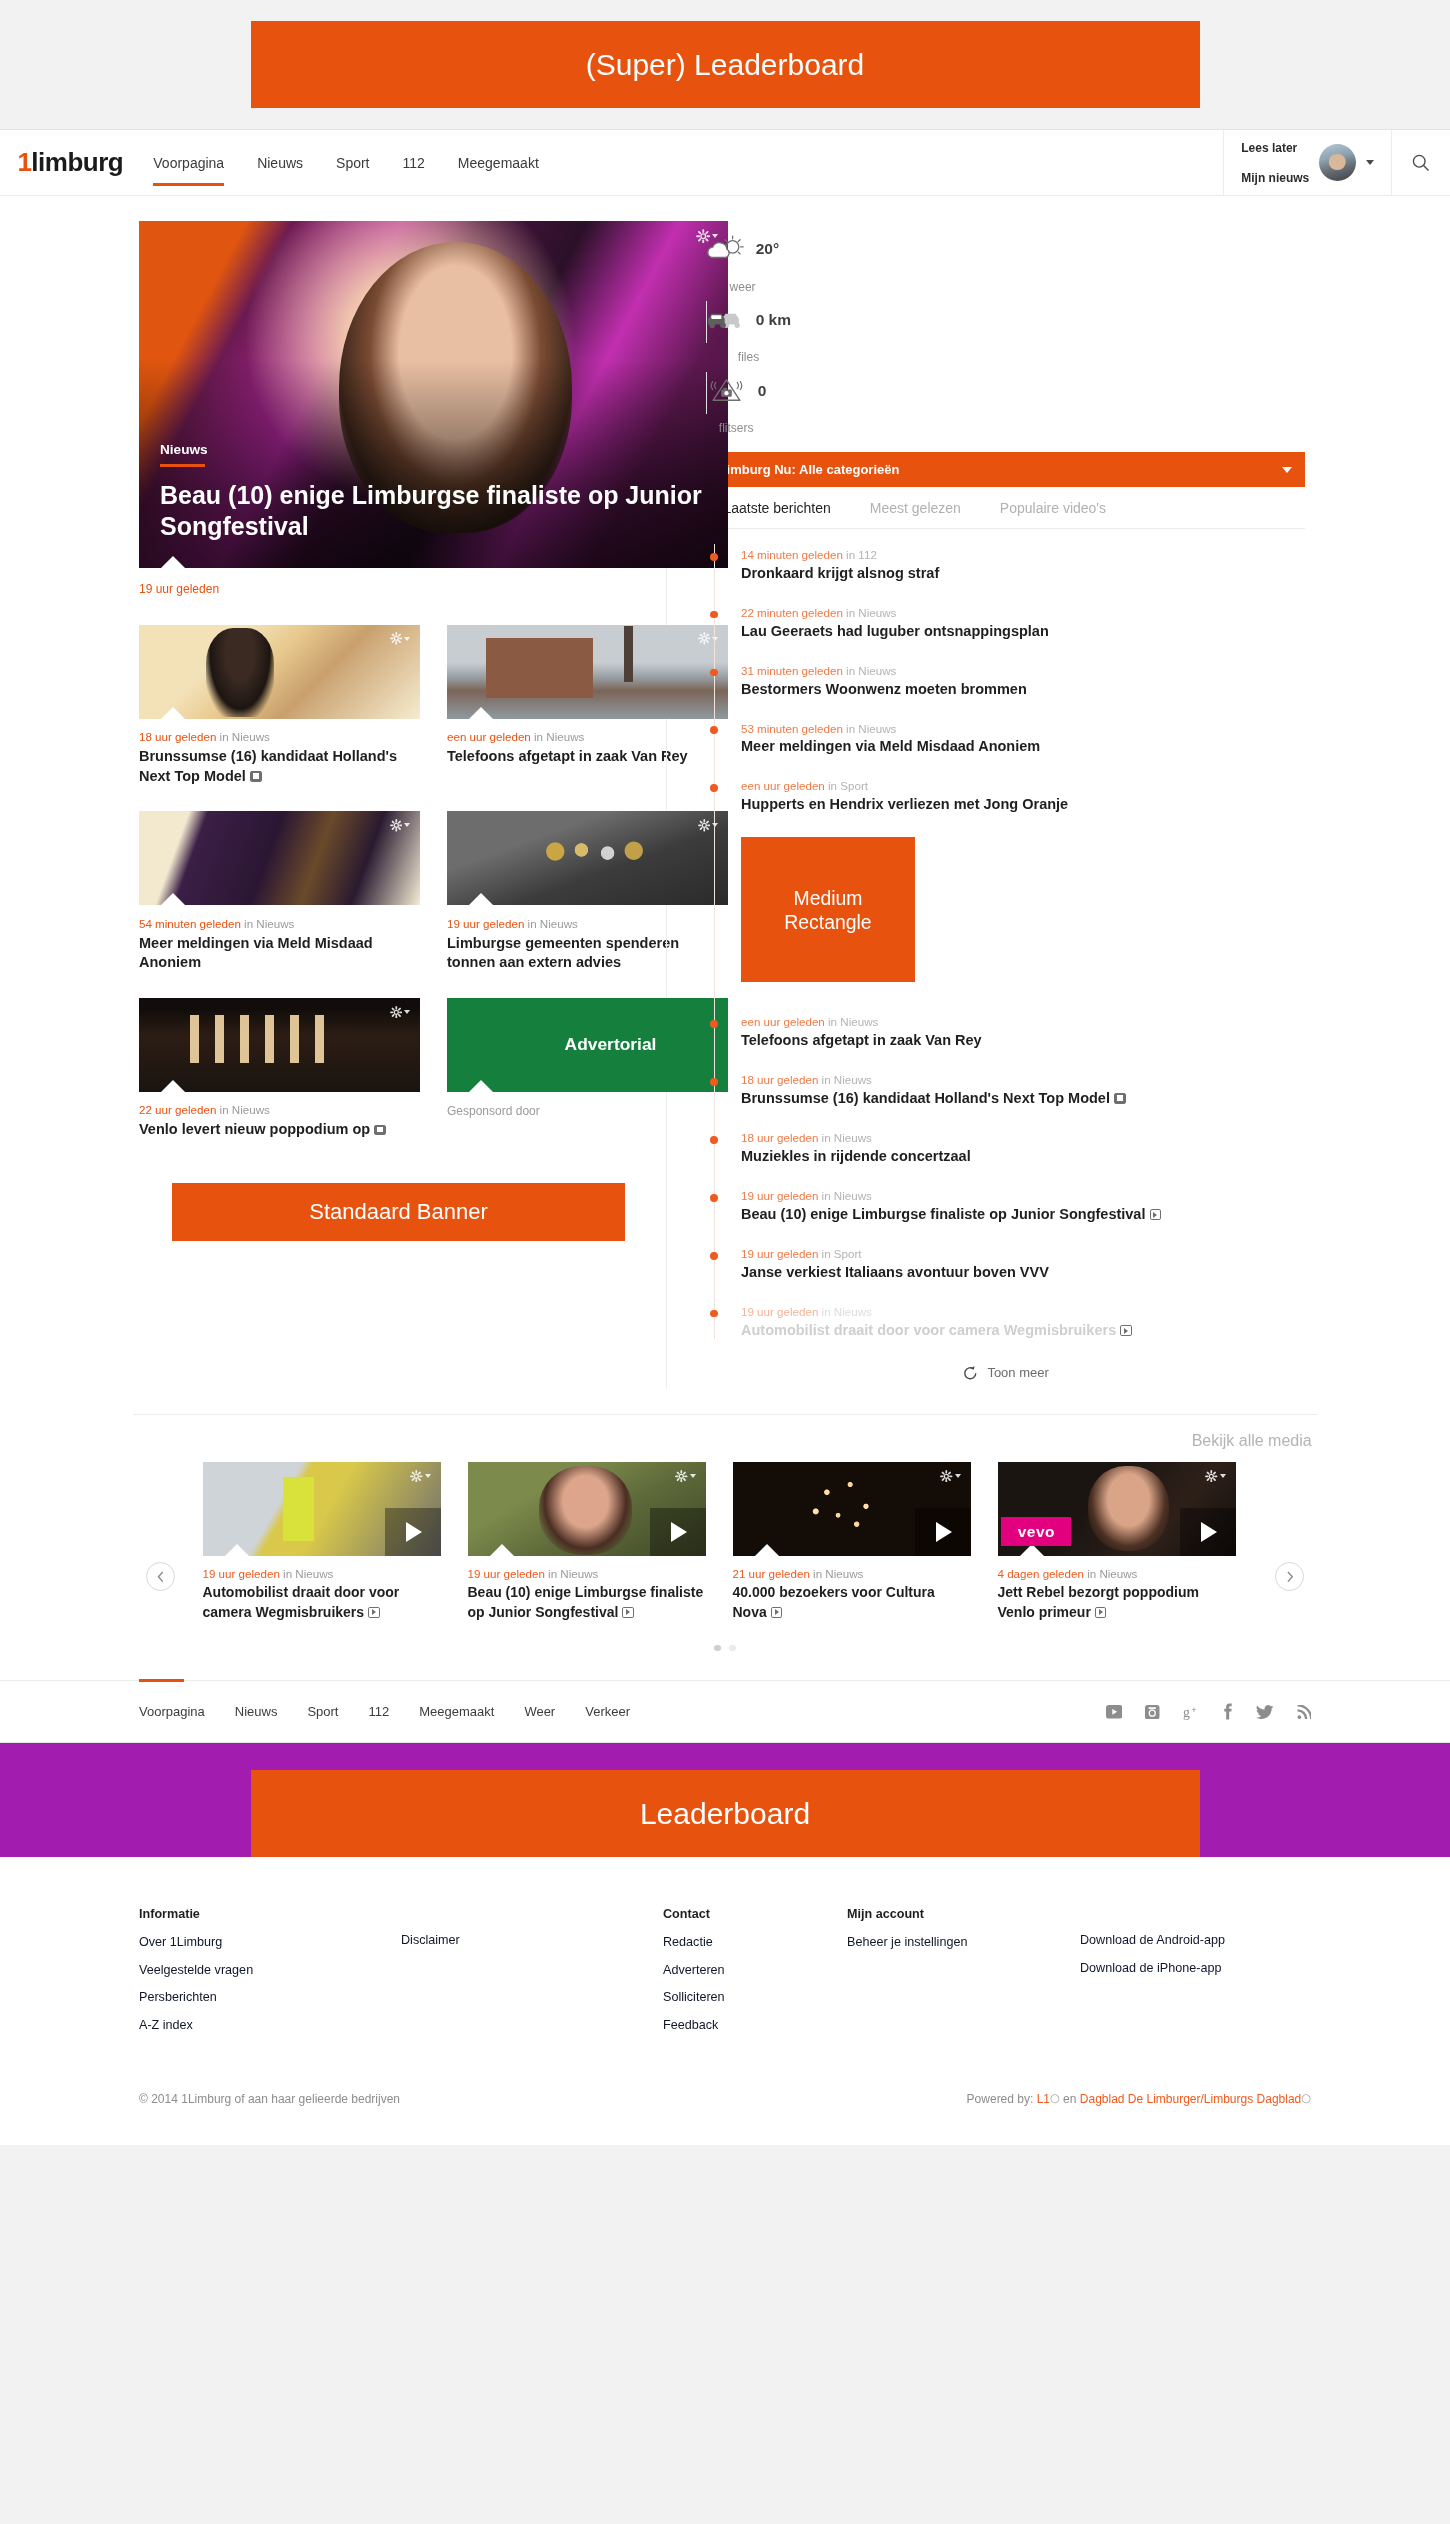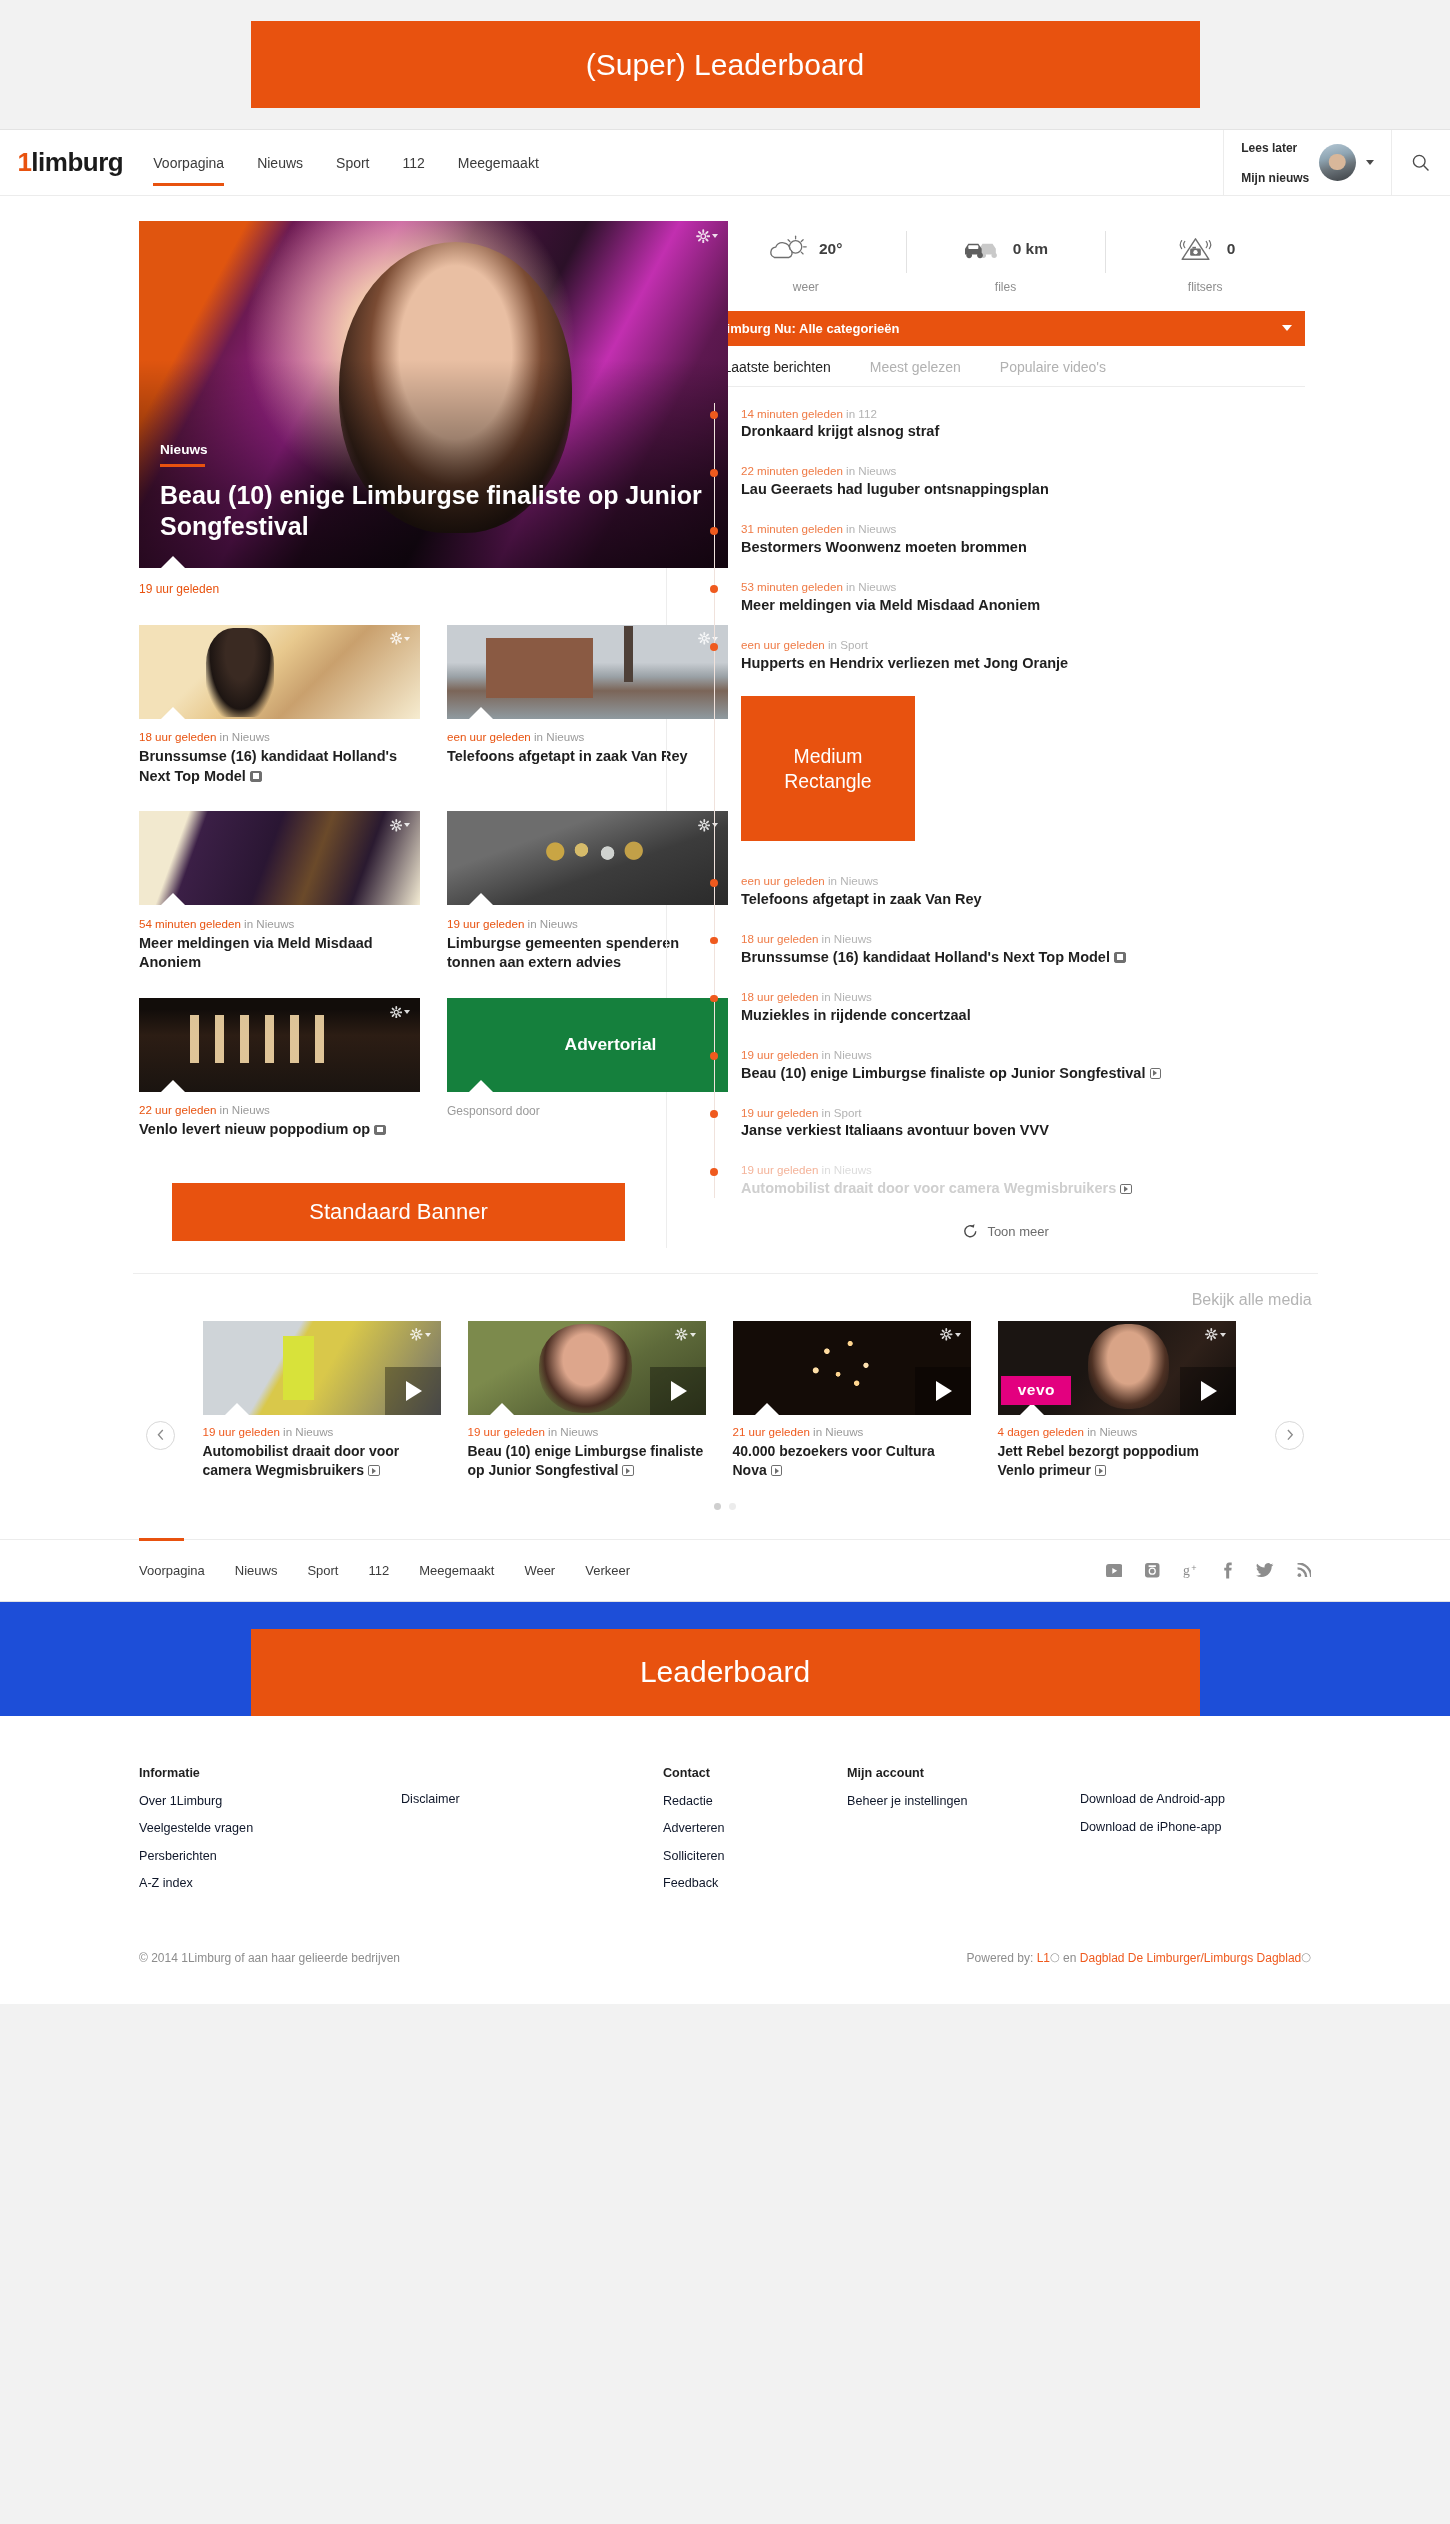--- a/index.html
+++ b/index.html
@@ -111,21 +111,21 @@
   .img-e { background: linear-gradient(to bottom,#120d0a 0 12%, #2c1d14 40%, #1a1410 100%); }
   .img-e::before { content:""; position:absolute; left:18%; top:18%; width:145px; height:48px;
     background: repeating-linear-gradient(90deg, rgba(255,226,175,.85) 0 8.7px, rgba(0,0,0,0) 8.7px 25px); }
 
   .advert-tile { position: relative; width: 281px; height: 94px; background: #15803d; color: #fff; display: flex; align-items: center; justify-content: center; font-size: 17.4px; font-weight: 700; padding-left: 46px; }
   .advert-sub { margin-top: 12.6px; font-size: 12px; color: #9a9a9a; }
 
   .standaard { width: 453px; height: 58px; margin: 43px 0 0 33px; font-size: 22px; }
 
   
-  .widgets { display: flex; align-items: flex-start; padding: 0 0 17.4px 0; }
+  .widgets { display: flex; align-items: flex-start; padding: 0 0 17.4px 0; flex-direction: column; }
   .widget { flex: 1; text-align: center; padding: 3.9px 0 0; position: relative; }
   .widget + .widget::before { content: ""; position: absolute; left: 0; top: 7.8px; bottom: 21px; width: 1px; background: #e2e2e2; }
   .widget-row { display: flex; align-items: center; justify-content: center; gap: 10.7px; height: 45px; }
   .widget-val { font-size: 15.5px; font-weight: 700; color: #3f3f3f; }
   .widget-lbl { margin-top: 7.8px; font-size: 12px; color: #8d8d8d; }
 
   .cat-bar {
     height: 35px; background: #e8520f; color: #fff; display: flex; align-items: center;
     justify-content: space-between; padding: 0 12.6px; font-size: 13px; font-weight: 700;
   }
@@ -179,21 +179,21 @@
   .dot.off { background: #ececec; }
 
   
   .footnav { border-top: 1px solid #ececec; display: flex; align-items: center; padding: 0 139px; height: 62px; position: relative; }
   .footnav::before { content:""; position:absolute; left:139px; top:-1.9px; width:45px; height:2.9px; background:#e8520f; }
   .footnav a { color: #3c3c3c; font-size: 13px; text-decoration: none; margin-right: 30px; }
   .footnav .sp { flex: 1; }
   .socials { display: flex; align-items: center; gap: 23px; color: #8d8d8d; }
 
   
-  .leaderboard-wrap { background: #1d4ed8; padding: 27px 0 0; }
+  .leaderboard-wrap { background: #a21caf; padding: 27px 0 0; }
   .leaderboard { width: 949px; height: 87px; margin: 0 auto; font-size: 30px; }
 
   
   .footer { background: #fff; padding: 50px 139px 39px; }
   .fcols { display: flex; }
   .fcol { }
   .fcol.c1 { width: 262px; }
   .fcol.c1b { width: 262px; padding-top: 26px; }
   .fcol.c2 { width: 184px; }
   .fcol.c3 { width: 233px; }

